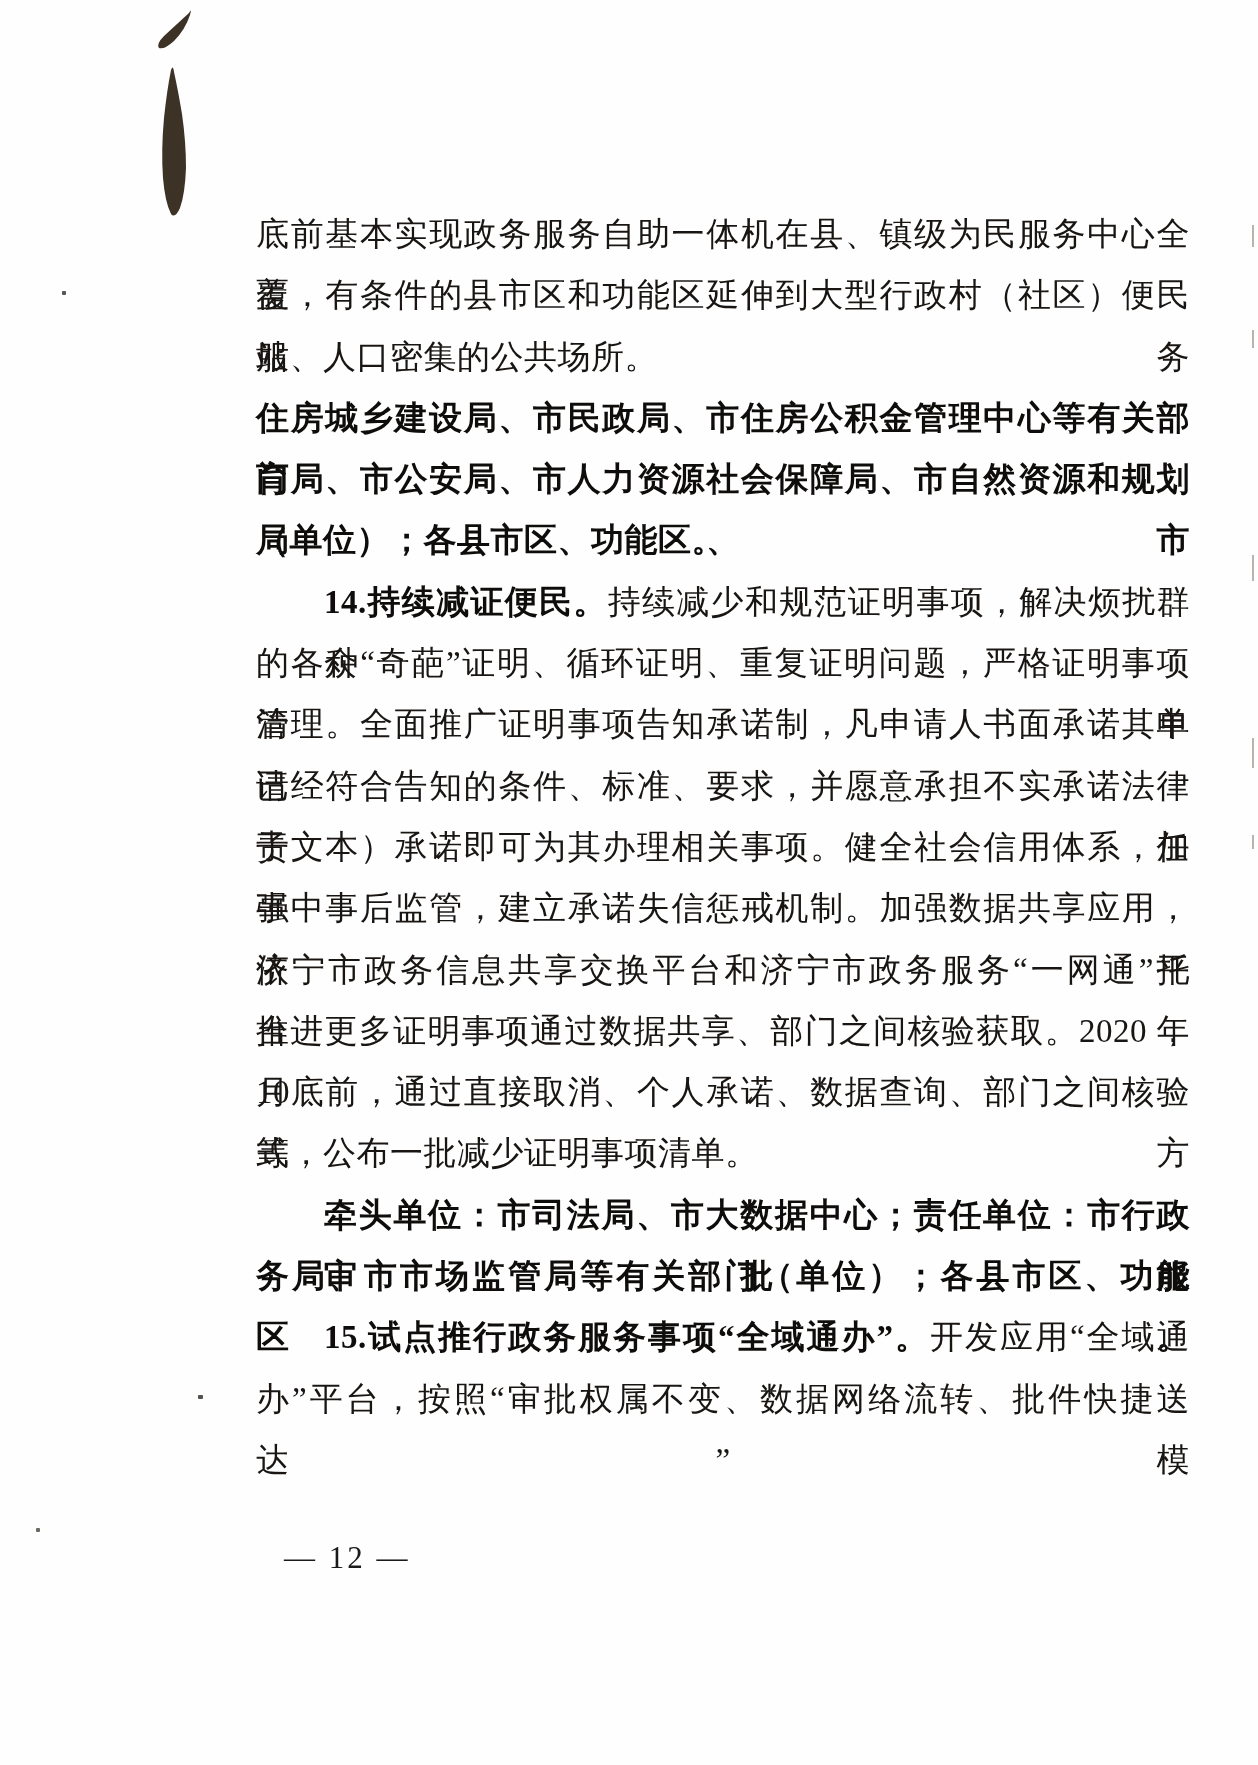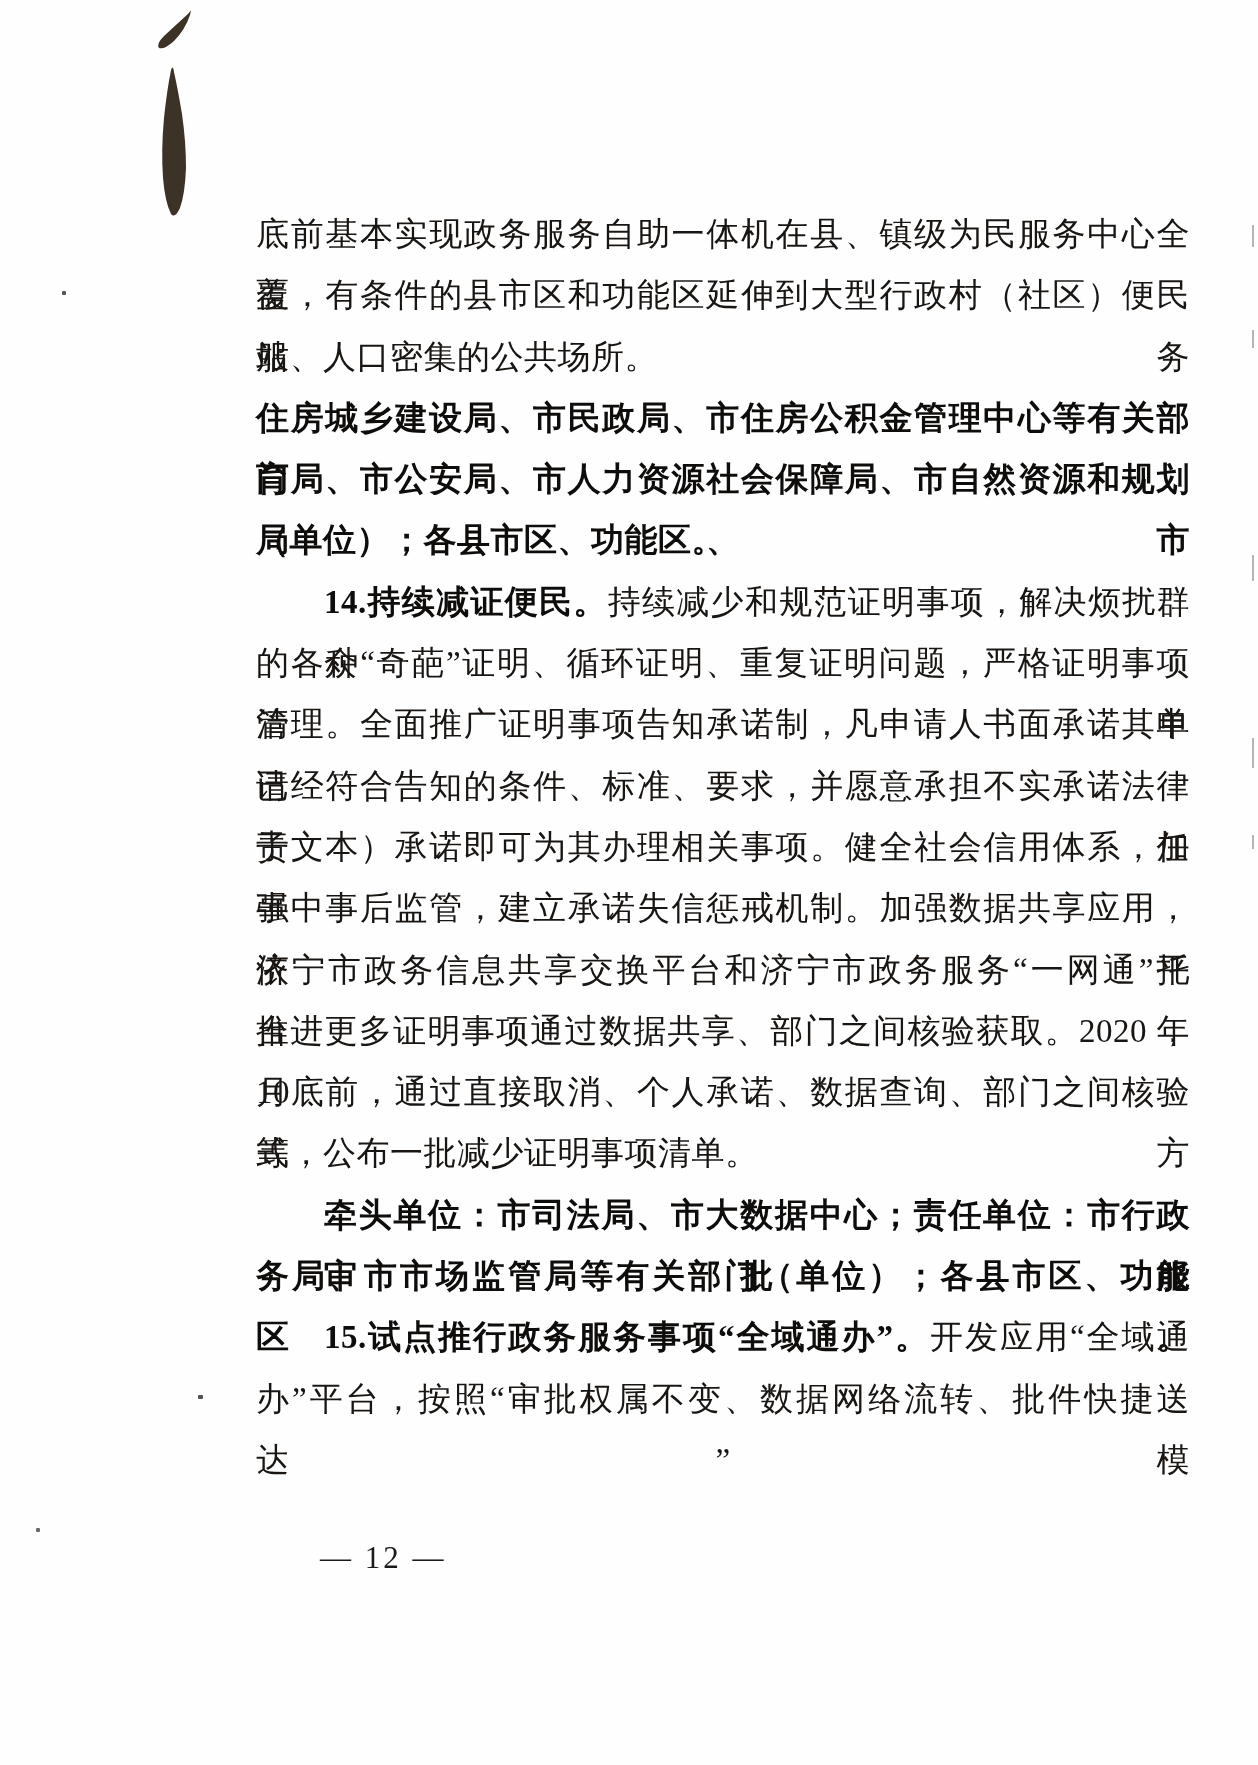--- a/index.html
+++ b/index.html
@@ -31,21 +31,20 @@
     text-align-last:justify;
   }
   .line.ind{ padding-left:68px; }
   .b{ font-weight:700; color:#0f0d0b;text-align:center; }
   .footer{
     position:absolute;
     left:284px;top:1540px;
     font-size:31px;
     letter-spacing:3px;
     color:#1c1a18;
-    margin-left:36px;
   }
   .ink-smudge{ position:absolute; left:140px; top:6px; }
   .speck{ position:absolute; border-radius:1px; }
   .speck1{ left:62px;  top:291px;  width:4px; height:4px; background:#5a554e; }
   .speck2{ left:198px; top:1395px; width:5px; height:4px; background:#55524d; }
   .speck3{ left:36px;  top:1528px; width:4px; height:4px; background:#6e6a63; }
   .edge-dash{ position:absolute; width:2px; background:#b9b5ae; left:1252px; }
   .ed1{ top:225px;  height:22px; }
   .ed2{ top:330px;  height:18px; }
   .ed3{ top:555px;  height:26px; }

